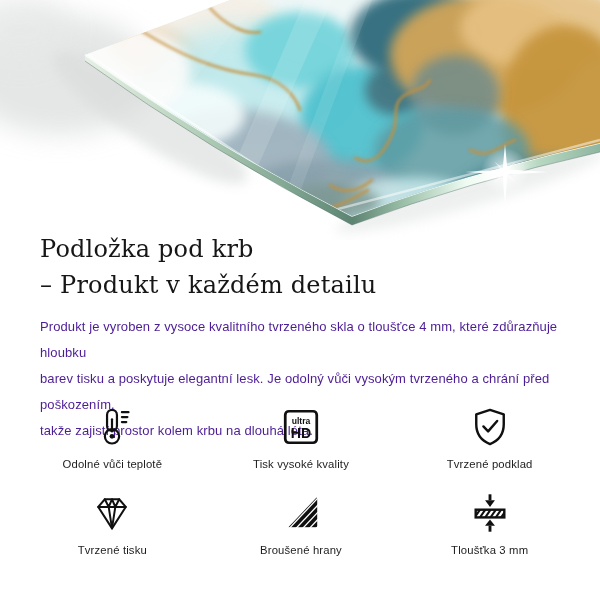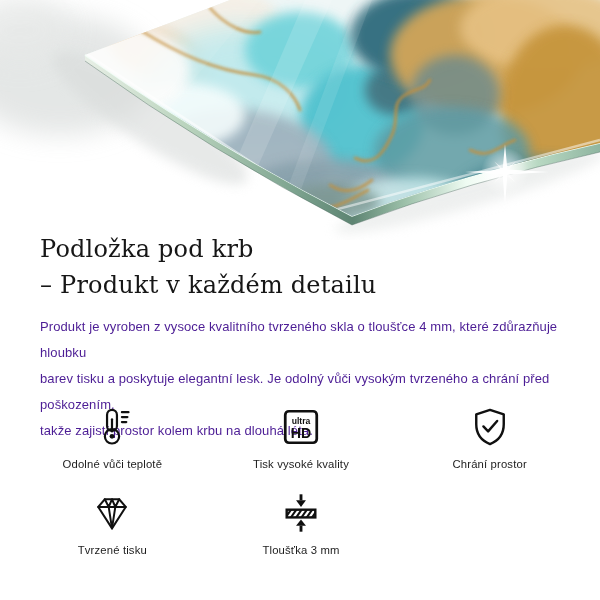--- a/index.html
+++ b/index.html
@@ -166,35 +166,54 @@
     <div class="label">Tisk vysoké kvality</div>
   </div>
 
   <div class="feature">
     <div class="icon-box">
       <svg width="44" height="44" viewBox="0 0 40 40" fill="none" stroke="#101010" stroke-width="2.2" stroke-linecap="round" stroke-linejoin="round">
         <path d="M20 4.5 L32.5 8.5 V17.5 C32.5 26.5 27.5 32.5 20 35.5 C12.5 32.5 7.5 26.5 7.5 17.5 V8.5 Z"></path>
         <path d="M14 19.5 L18.3 24 L26.5 14.5"></path>
       </svg>
     </div>
-    <div class="label">Chrání prostor</div>
+    <div class="label">Tvrzené podklad</div>
   </div>
 
   <div class="feature">
     <div class="icon-box">
       <svg width="44" height="44" viewBox="0 0 40 40" fill="none" stroke="#101010" stroke-width="1.8" stroke-linecap="round" stroke-linejoin="round">
         <path d="M7.5 14.5 L13.5 7.5 H26.5 L32.5 14.5 L20 34 Z"></path>
         <path d="M7.5 14.5 H32.5"></path>
         <path d="M13.5 7.5 L17 14.5 L20 7.5 L23 14.5 L26.5 7.5"></path>
         <path d="M17 14.5 L20 34 M23 14.5 L20 34"></path>
       </svg>
     </div>
     <div class="label">Tvrzené tisku</div>
   </div>
 
+  <div class="feature">
+    <div class="icon-box">
+      <svg width="42" height="42" viewBox="0 0 40 40">
+        <defs>
+            <clipPath id="triClip">
+              <path d="M8 33.5 L35.5 4.5 L35.5 33.5 Z"></path>
+            </clipPath>
+          </defs>
+        <g clip-path="url(#triClip)" stroke="#101010" stroke-width="3.4">
+          <line x1="2" y1="38.5" x2="34" y2="4.5"></line>
+          <line x1="8.4" y1="38.5" x2="40.4" y2="4.5"></line>
+          <line x1="14.8" y1="38.5" x2="46.8" y2="4.5"></line>
+          <line x1="21.2" y1="38.5" x2="53.2" y2="4.5"></line>
+          <line x1="27.6" y1="38.5" x2="59.6" y2="4.5"></line>
+        </g>
+      </svg>
+    </div>
+    <div class="label">Broušené hrany</div>
+  </div>
 
   <div class="feature">
     <div class="icon-box">
       <svg width="44" height="44" viewBox="0 0 40 40">
         <defs>
             <clipPath id="barClip">
               <rect x="7" y="17" width="26" height="7"></rect>
             </clipPath>
           </defs>
         <rect x="7" y="17" width="26" height="7" fill="#ffffff"></rect>

